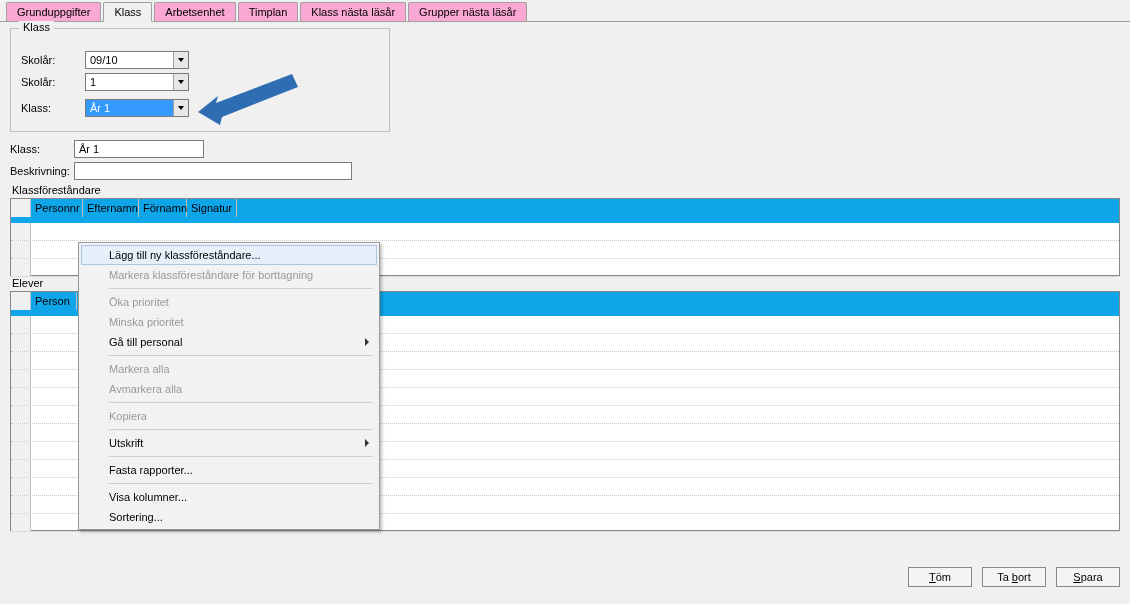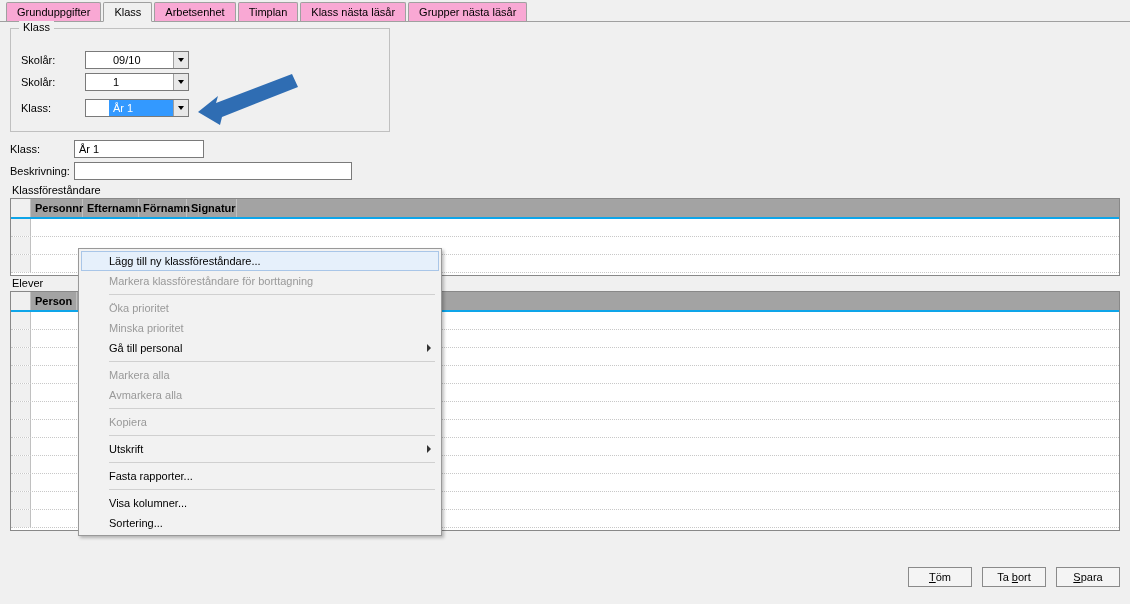--- a/index.html
+++ b/index.html
@@ -68,21 +68,20 @@
     background: #fff;
     height: 18px;
     width: 104px;
   }
   .combo .combo-text {
     flex: 1;
     padding: 0 4px;
     line-height: 16px;
     white-space: nowrap;
     overflow: hidden;
-    margin-left: 23px;
   }
   .combo.selected .combo-text {
     background: #3399ff;
     color: #fff;
   }
   .combo .combo-btn {
     width: 15px;
     height: 16px;
     border-left: 1px solid #a0a0a0;
     display: flex;
@@ -105,23 +104,22 @@
   }
   .section-label {
     margin: 1px 0 2px 2px;
   }
   .grid-wrap {
     border: 1px solid #888;
     background: #fff;
   }
   .grid-header {
     display: flex;
-    background: #a3a3a3;
-    border-bottom: 2px solid #0ea5e9;
-    font-weight: bold;
+    background: #0ea5e9;
+    border-bottom: 6px solid #0ea5e9;
   }
   .grid-header .rowhead {
     width: 20px;
     border-right: 1px solid #c0c0c0;
     height: 18px;
     background: #f0f0f0;
   }
   .grid-header .col {
     border-right: 1px solid #c0c0c0;
     padding: 2px 4px;
@@ -152,23 +150,23 @@
     border: 1px solid #8a8a8a;
     background: #f4f4f4;
     padding: 3px 0;
     width: 64px;
     text-align: center;
     cursor: default;
   }
   .btn .underline { text-decoration: underline; }
   .context-menu {
     position: absolute;
-    top: 248px;
+    top: 242px;
     left: 78px;
-    width: 364px;
+    width: 302px;
     background: #f2f2f2;
     border: 1px solid #999;
     box-shadow: 2px 2px 3px rgba(0,0,0,0.25);
     padding: 2px;
     z-index: 50;
   }
   .menu-item {
     display: flex;
     align-items: center;
     padding: 4px 24px 4px 28px;

